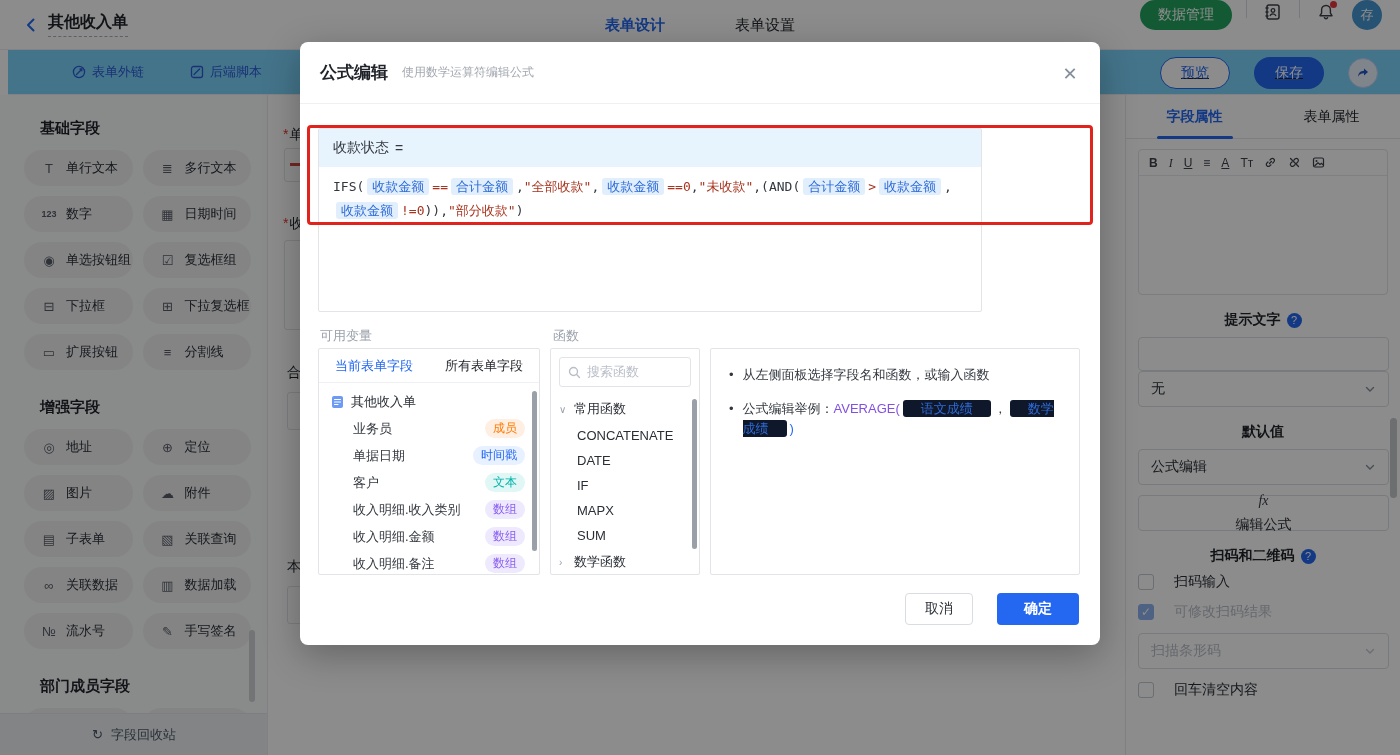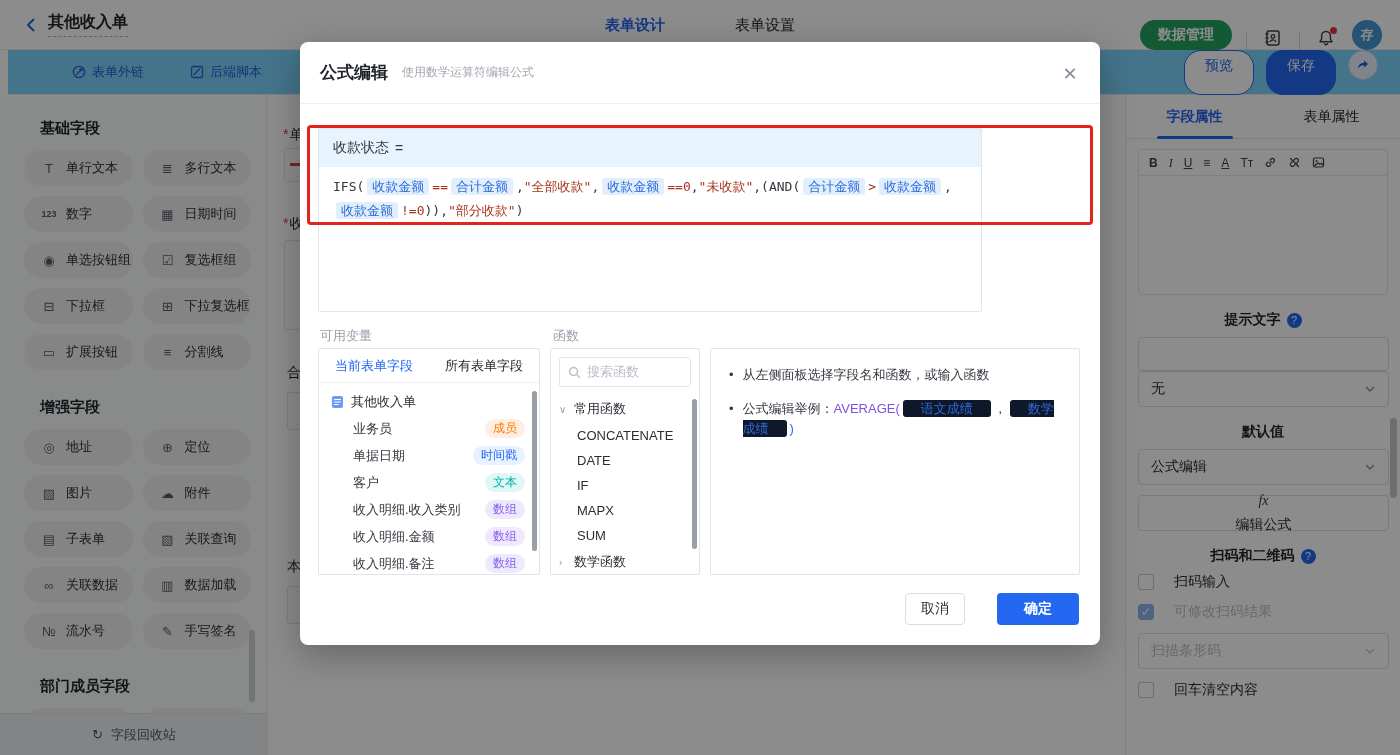--- a/index.html
+++ b/index.html
@@ -10,34 +10,34 @@
   
   #topbar { position:absolute; left:0; top:0; width:1400px; height:50px; background:#fff;
     border-bottom:1px solid #ededf0; display:flex; align-items:center; }
   .back-btn { margin-left:20px; width:22px; height:22px; display:flex; align-items:center; justify-content:center; cursor:pointer; }
   .form-title { margin-left:6px; font-size:16px; font-weight:700; color:#1f2329;
     border-bottom:1px dashed #a8b0bf; padding-bottom:3px; }
   .center-tabs { position:absolute; left:0; right:0; top:0; height:50px; display:flex;
     align-items:center; justify-content:center; gap:70px; pointer-events:none; }
   .center-tab { font-size:15px; color:#1f2329; pointer-events:auto; cursor:pointer; }
   .center-tab.active { color:#2468f2; font-weight:600; }
-  .topbar-right { position:absolute; right:18px; top:0; height:50px; display:flex; align-items:flex-end; gap:14px;font-weight:bold; }
+  .topbar-right { position:absolute; right:18px; top:0; height:50px; display:flex; align-items:flex-start; gap:14px; }
   .green-pill { background:#22a35f; color:#fff; font-size:14px; padding:6px 18px; border-radius:16px; cursor:pointer; }
   .tb-divider { width:1px; height:18px; background:#d8dade; }
   .tb-icon { width:24px; height:24px; position:relative; display:flex; align-items:center; justify-content:center; cursor:pointer; }
   .bell-dot { position:absolute; right:1px; top:1px; width:7px; height:7px; border-radius:50%; background:#e8383d; }
   .avatar { width:30px; height:30px; border-radius:50%; background:#4596d1; color:#fff; font-size:13px;
     display:flex; align-items:center; justify-content:center; cursor:pointer; }
 
   
   #toolbar2 { position:absolute; left:0; top:50px; width:1400px; height:45px; background:#7dd3fc;
     border-bottom:1px solid #ededf0; display:flex; align-items:center;margin-left:8px; }
   .link-item { display:flex; align-items:center; gap:6px; color:#2e5bd7; font-size:13px; margin-left:46px; cursor:pointer; white-space:nowrap; }
   .link-item:first-child { margin-left:64px; }
-  .toolbar2-right { position:absolute; right:30px; top:0; height:45px; display:flex; gap:12px; }
+  .toolbar2-right { position:absolute; right:30px; top:0; height:45px; display:flex; align-items:center; gap:24px;text-decoration:underline; }
   .btn-preview { border:1px solid #2468f2; color:#2468f2; background:#fff; font-size:14px;
     padding:6px 20px; border-radius:17px; cursor:pointer; }
   .btn-save { border:none; color:#fff; background:#2468f2; font-size:14px; padding:7px 21px; border-radius:17px; cursor:pointer; }
   .share-circle { width:30px; height:30px; border-radius:50%; border:1px solid #bcd0f7; background:#eaf1fe;
     display:flex; align-items:center; justify-content:center; cursor:pointer; }
 
   
   #sidebar { position:absolute; left:0; top:95px; width:268px; height:660px; background:#fafbfc;
     border-right:1px solid #ececef; overflow:hidden; }
   .side-section-title { font-size:15px; font-weight:700; color:#1f2329; margin:24px 0 8px 40px; }
@@ -142,21 +142,21 @@
 
   .help-body { padding:16px 18px; }
   .help-bullet { display:flex; gap:9px; font-size:13px; color:#33383f; line-height:20px; margin-bottom:14px; }
   .bullet-dot { color:#33383f; font-size:13px; }
   .help-func { color:#8250df; }
   .help-chip { background:#0f172a; color:#2e6bd8; border-radius:3px; padding:1px 18px; margin:0 3px; }
   .help-close { color:#2468f2; }
 
   .modal-footer-btn { position:absolute; height:32px; border-radius:4px; font-size:14px;
     display:flex; align-items:center; justify-content:center; cursor:pointer; }
-  #btn-cancel { left:605px; top:551px; width:60px; background:#fff; border:1px solid #d9dce1; color:#2a2f36; }
+  #btn-cancel { left:605px; top:551px; width:68px; background:#fff; border:1px solid #d9dce1; color:#2a2f36; }
   #btn-confirm { left:697px; top:551px; width:82px; background:#2468f2; border:none; color:#fff; font-weight:600; }
 
   svg { display:block; }
 </style>
 </head>
 <body>
 
 <div id="stage">
 
   <div id="topbar">

